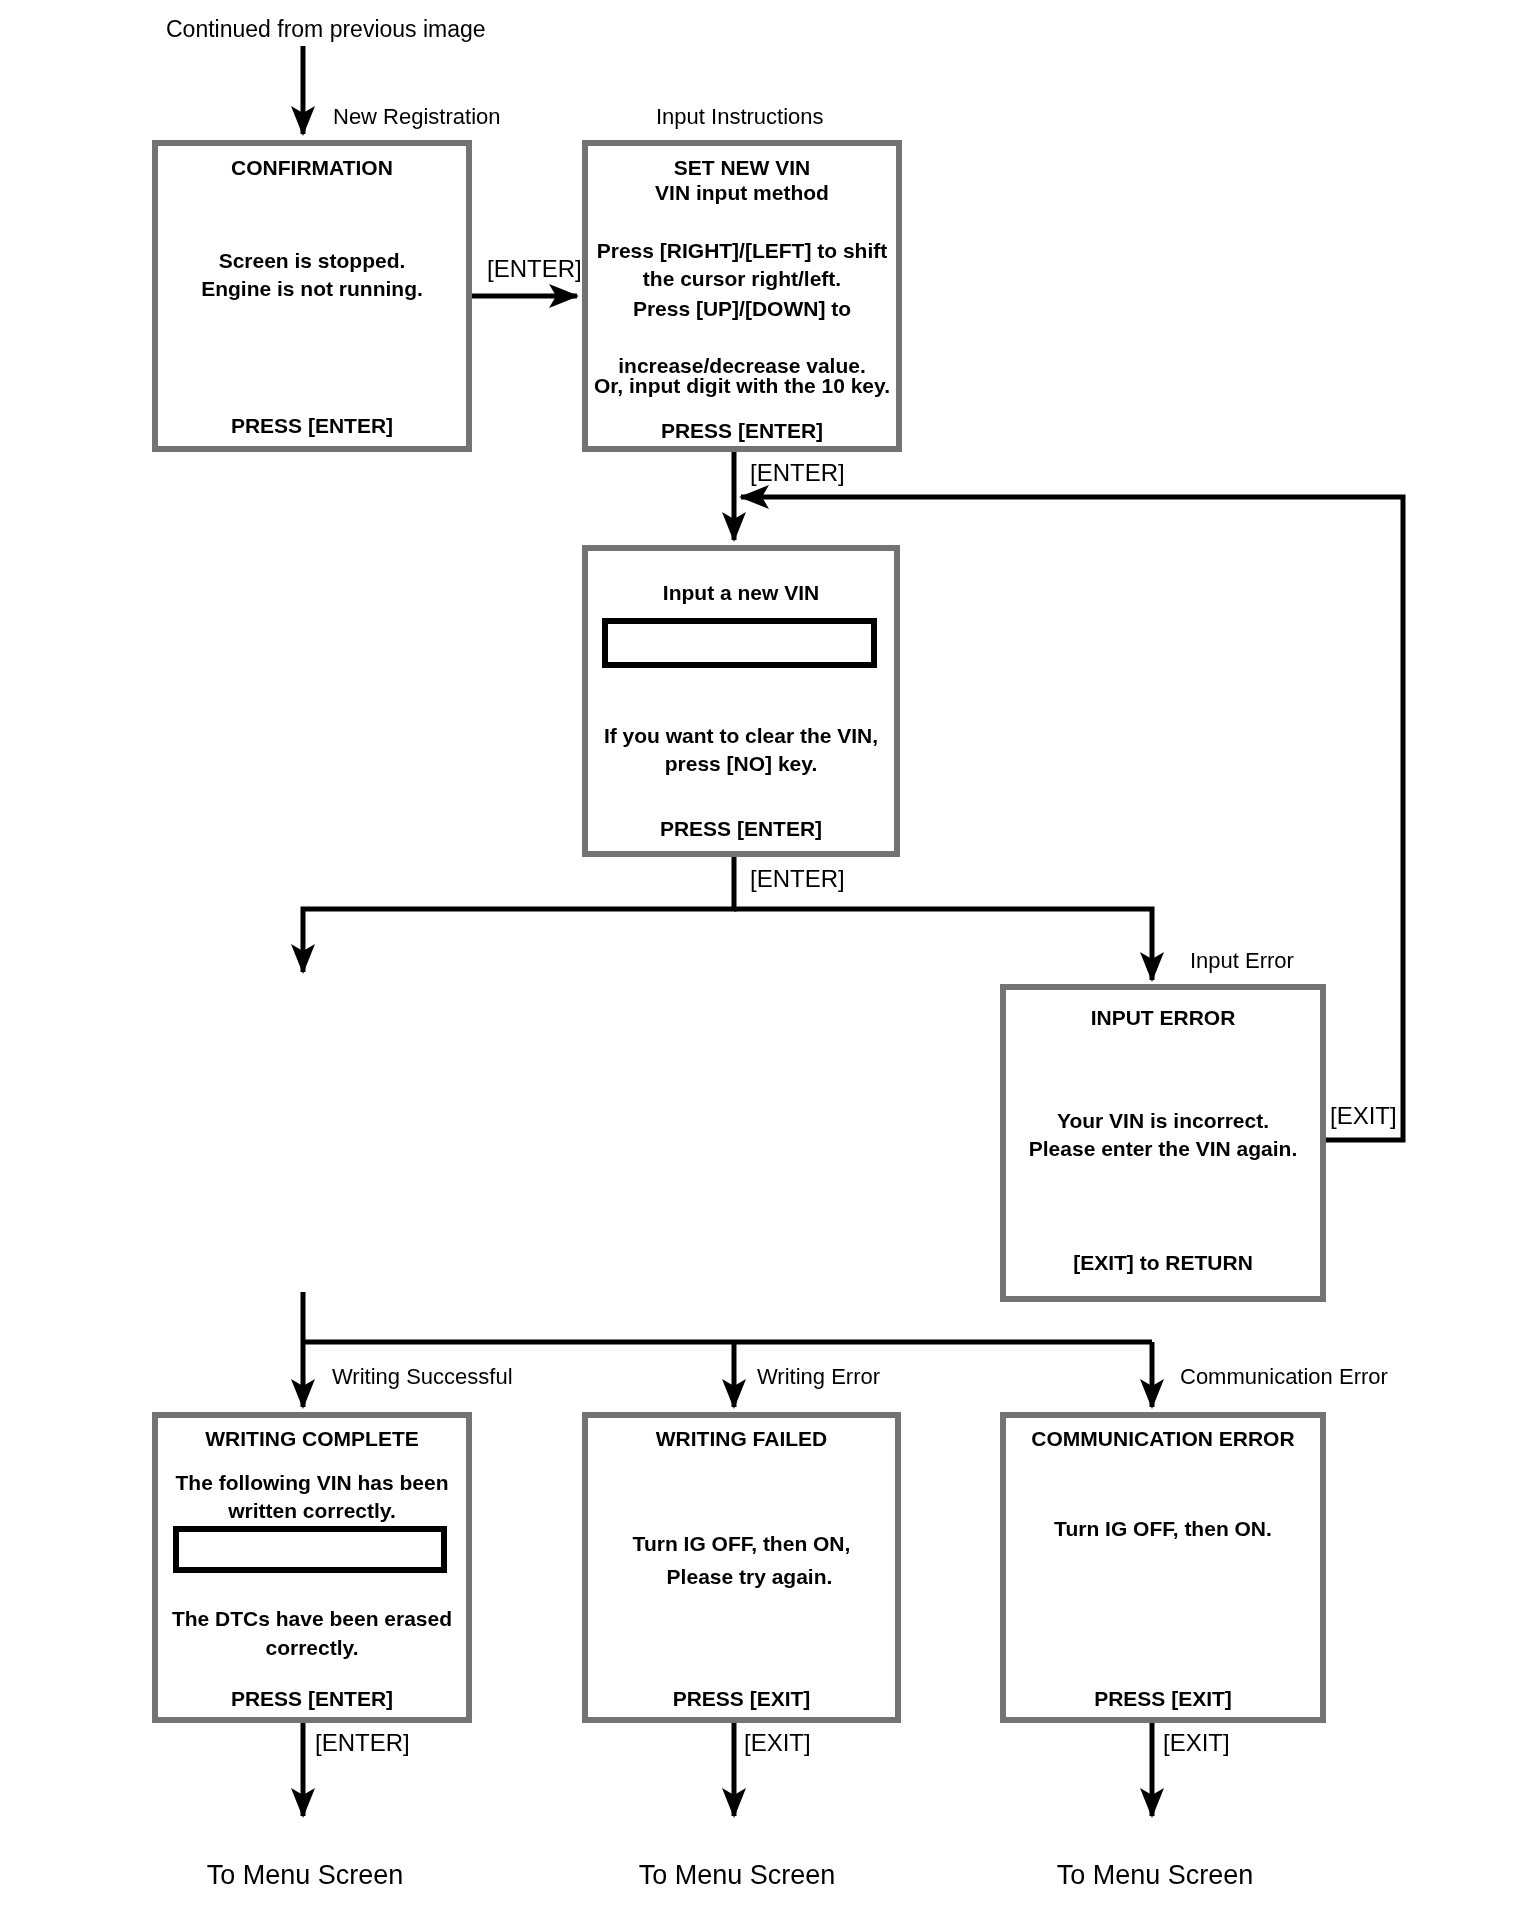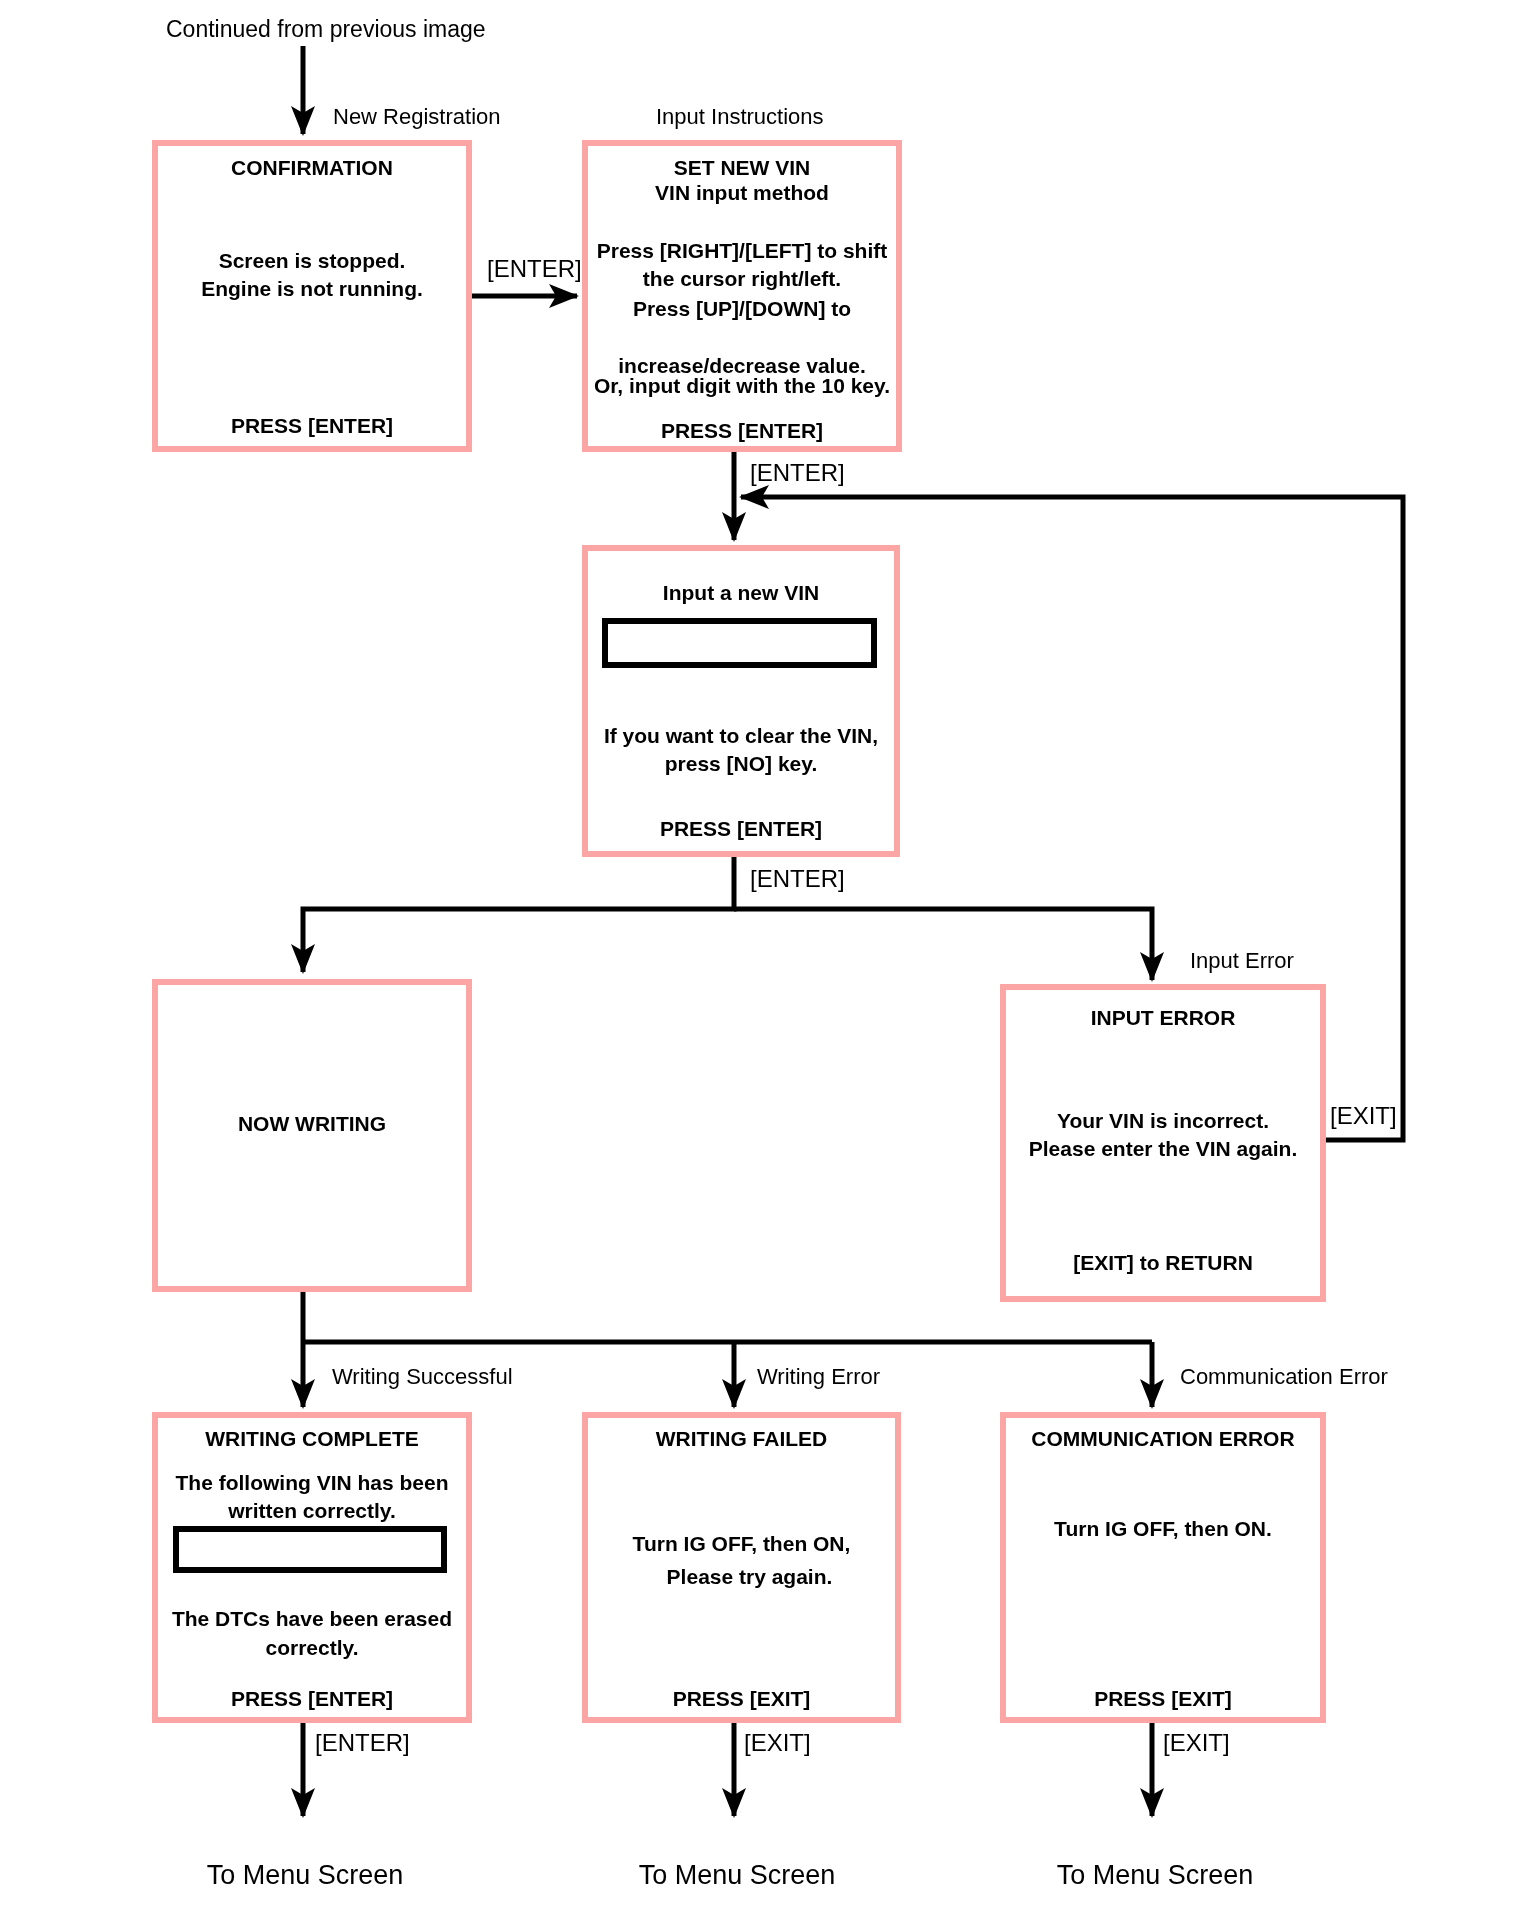--- a/index.html
+++ b/index.html
@@ -2,21 +2,21 @@
 <html><head>
 <meta charset="utf-8">
 <style>
   html,body { margin:0; padding:0; background:#ffffff; }
   .canvas {
     position:relative; width:1520px; height:1916px; background:#ffffff;
     font-family:"Liberation Sans", sans-serif; color:#000; overflow:hidden;
   }
   svg.wires { position:absolute; left:0; top:0; z-index:0; }
   .box {
-    position:absolute; border:6px solid #fca5a5; background:#ffffff;
+    position:absolute; border:6px solid #737373; background:#ffffff;
     box-sizing:border-box; z-index:1;
   }
   .bt {
     position:absolute; left:0; right:0; text-align:center;
     font-weight:bold; font-size:21px; line-height:29px; white-space:nowrap;
   }
   .vin {
     position:absolute; border:6px solid #000; background:#ffffff;
     box-sizing:border-box;
   }
@@ -91,23 +91,20 @@
   </div>
 
   <div class="box" style="left:582px; top:545px; width:318px; height:312px;">
     <div class="bt" style="top:27px;">Input a new VIN</div>
     <div class="vin" style="left:14px; top:67px; width:275px; height:50px;"></div>
     <div class="bt" style="top:170px;">If you want to clear the VIN,</div>
     <div class="bt" style="top:198px;">press [NO] key.</div>
     <div class="bt" style="top:263px;">PRESS [ENTER]</div>
   </div>
 
-  <div class="box" style="left:152px; top:979px; width:320px; height:313px;">
-    <div class="bt" style="top:124px;">NOW WRITING</div>
-  </div>
 
   <div class="box" style="left:1000px; top:984px; width:326px; height:318px;">
     <div class="bt" style="top:13px;">INPUT ERROR</div>
     <div class="bt" style="top:116px;">Your VIN is incorrect.</div>
     <div class="bt" style="top:144px;">Please enter the VIN again.</div>
     <div class="bt" style="top:258px;">[EXIT] to RETURN</div>
   </div>
 
   <div class="box" style="left:152px; top:1412px; width:320px; height:311px;">
     <div class="bt" style="top:6px;">WRITING COMPLETE</div>

